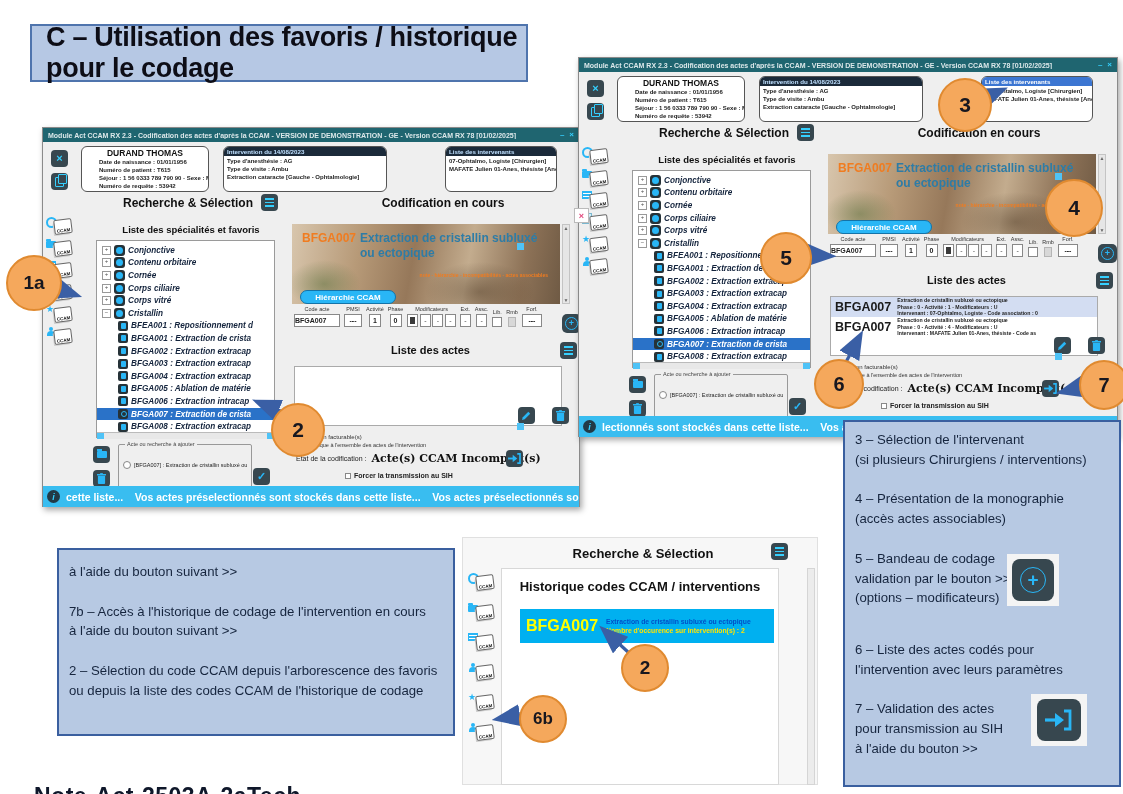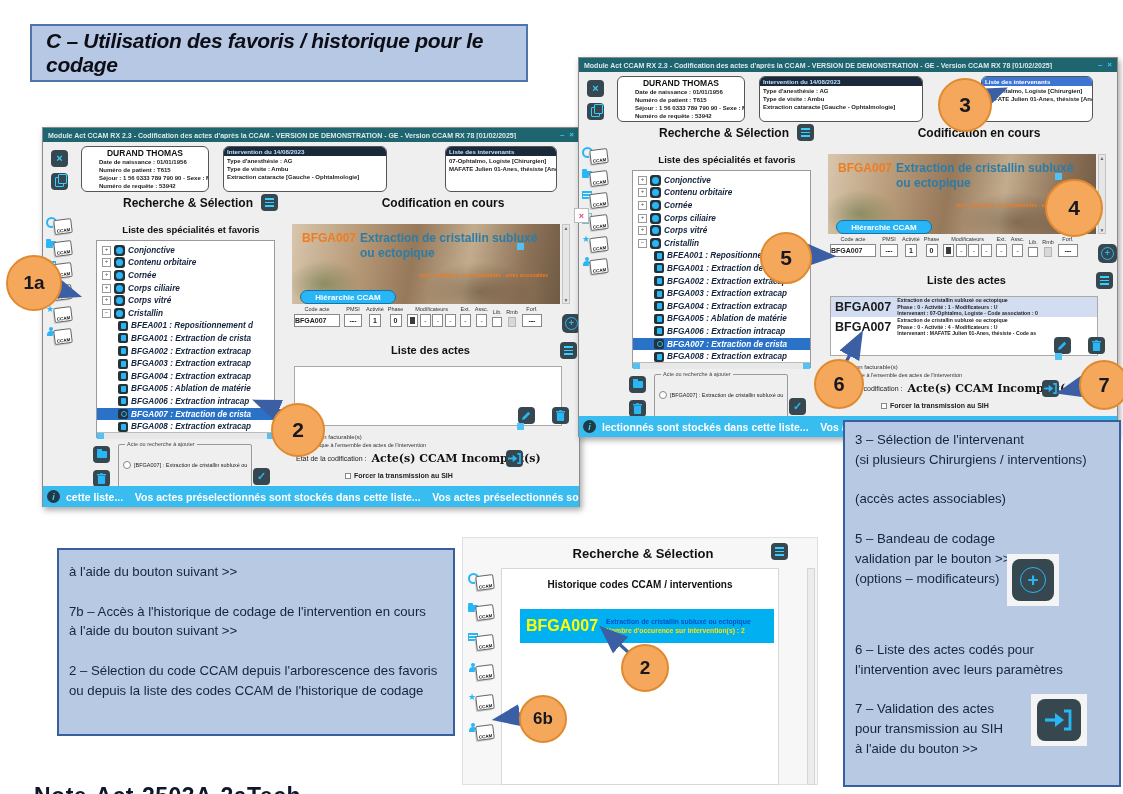--- a/index.html
+++ b/index.html
@@ -3,21 +3,21 @@
 <meta charset="utf-8">
 <style>
   html,body{margin:0;padding:0;background:#fff;}
   #canvas{position:relative;width:1123px;height:794px;background:#fff;overflow:hidden;
           font-family:"Liberation Sans",sans-serif;}
   .abs{position:absolute;}
 
   
   .slide-title{left:30px;top:24px;width:498px;height:58px;background:#b6c8e4;
     border:2px solid #4f74ad;display:flex;align-items:center;padding-left:14px;box-sizing:border-box;}
-  .slide-title span{font-size:21px;font-weight:bold;color:#0d0d16;letter-spacing:-0.3px;font-style:italic;}
+  .slide-title span{font-size:27px;font-weight:bold;color:#0d0d16;letter-spacing:-0.3px;}
   .watermark{left:34px;top:783px;font-size:23px;font-weight:bold;color:#0f172a;letter-spacing:0.5px;}
 
   
   .ann{background:#b7c9e3;border:2px solid #3a5f9f;box-sizing:border-box;color:#16253e;}
   .ann-left{left:57px;top:548px;width:398px;height:188px;padding:12px 10px;}
   .ann-right{left:843px;top:420px;width:278px;height:367px;padding:8px 10px;}
   .ann-line{font-size:13.2px;line-height:1.5;min-height:19.8px;white-space:nowrap;}
   .ann-p2{left:10px;top:218px;width:240px;}
   .bigbtn-patch{background:#f4f4f4;display:flex;align-items:center;justify-content:center;}
   .bigbtn{background:#37474f;border-radius:8px;display:flex;align-items:center;justify-content:center;}
@@ -165,21 +165,21 @@
   .status .txt{font-size:10.5px;font-weight:bold;color:#fff;white-space:nowrap;}
   .info{width:13px;height:13px;border-radius:50%;background:#223a46;color:#35d0ff;font-size:9px;font-weight:bold;
     font-style:italic;display:flex;align-items:center;justify-content:center;flex:0 0 auto;}
 
   
   .hp{left:462px;top:537px;width:356px;height:248px;background:#f7f7f7;border:1px solid #e0e0e0;box-sizing:border-box;}
   .hp-head{position:absolute;left:60px;top:8px;width:240px;font-size:13px;font-weight:bold;color:#111;text-align:center;}
   .hp-burger{position:absolute;left:308px;top:5px;}
   .hp-icons{position:absolute;left:4px;top:34px;display:flex;flex-direction:column;gap:11px;}
   .hp-inner{position:absolute;left:38px;top:30px;width:276px;height:215px;background:#fff;border:1px solid #d8d8d8;}
-  .hp-title{position:absolute;left:0;top:10px;width:100%;text-align:center;font-size:10px;font-weight:bold;color:#111;}
+  .hp-title{position:absolute;left:0;top:10px;width:100%;text-align:center;font-size:13px;font-weight:bold;color:#111;}
   .hrow{position:absolute;left:18px;top:40px;width:254px;height:34px;background:#00b0f0;display:flex;align-items:center;
     gap:8px;padding:0 6px;box-sizing:border-box;}
   .hcode{color:#ffff00;font-weight:bold;font-size:16px;flex:0 0 auto;}
   .hdet{display:flex;flex-direction:column;font-size:6.8px;font-weight:bold;line-height:1.35;white-space:nowrap;overflow:hidden;}
   .hdet .l1{color:#0050c8;} .hdet .l2{color:#ffe400;}
   .hp-vsb{position:absolute;right:2px;top:30px;width:6px;height:215px;background:#ececec;border:1px solid #d5d5d5;}
 
   .redx{left:574px;top:208px;width:13px;height:13px;background:#fff;border:1px solid #bbb;color:#e0457b;
     font-size:9px;font-weight:bold;display:flex;align-items:center;justify-content:center;z-index:15;}
 </style>
@@ -873,20 +873,21 @@
       <div class="ann-line"><span></span></div>
       <div class="ann-line"><span>2 – Sélection du code CCAM depuis l'arborescence des favoris</span></div>
       <div class="ann-line"><span>ou depuis la liste des codes CCAM de l'historique de codage</span></div>
     </div>
 
   <div class="abs ann ann-right" style="z-index:20;">
     <div>
         <div class="ann-line"><span>3 – Sélection de l'intervenant</span></div>
         <div class="ann-line"><span>(si plusieurs Chirurgiens / interventions)</span></div>
         <div class="ann-line"><span></span></div>
+        <div class="ann-line"><span>4 – Présentation de la monographie</span></div>
         <div class="ann-line"><span>(accès actes associables)</span></div>
         <div class="ann-line"><span></span></div>
         <div class="ann-line"><span>5 – Bandeau de codage</span></div>
         <div class="ann-line"><span>validation par le bouton &gt;&gt;</span></div>
         <div class="ann-line"><span>(options – modificateurs)</span></div>
       </div>
     <div class="abs ann-p2">
         <div class="ann-line"><span>6 – Liste des actes codés pour</span></div>
         <div class="ann-line"><span>l'intervention avec leurs paramètres</span></div>
         <div class="ann-line"><span></span></div>

